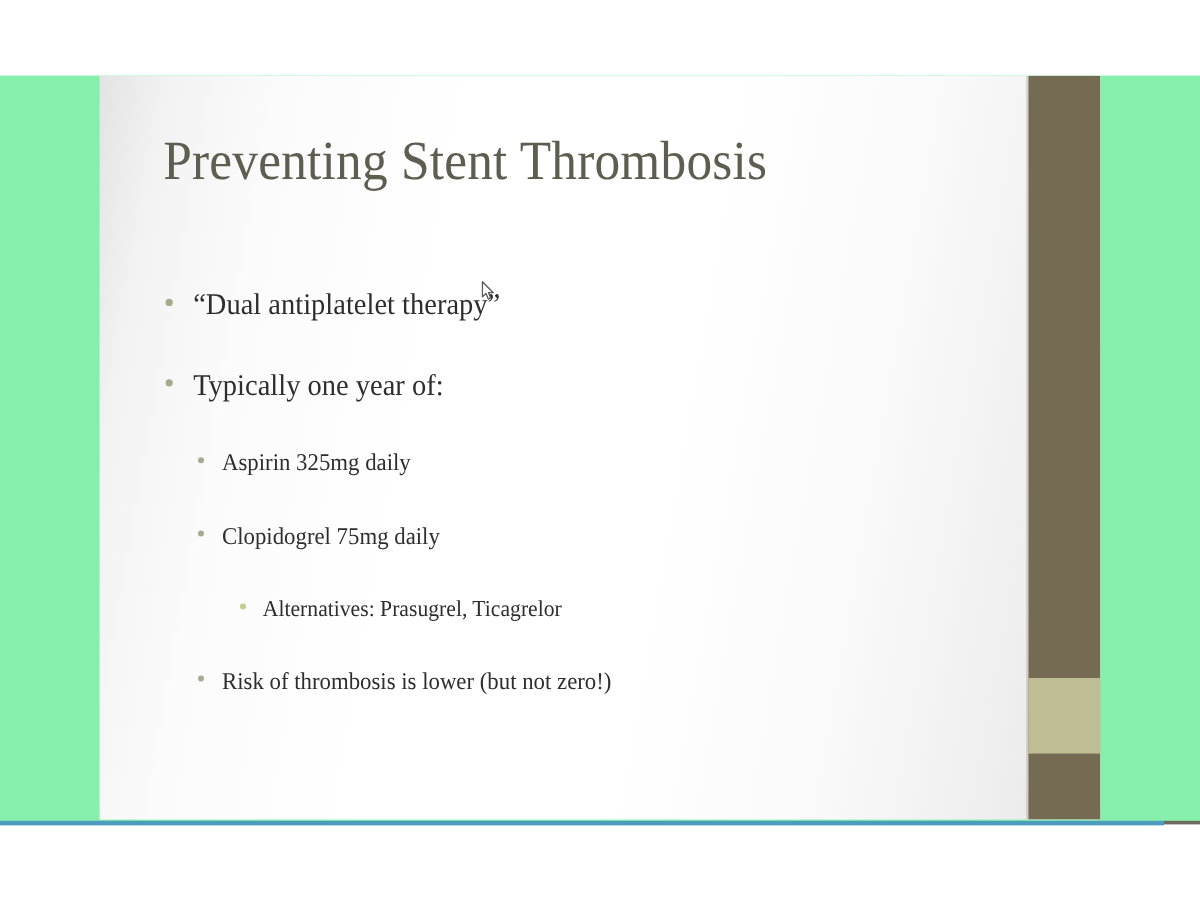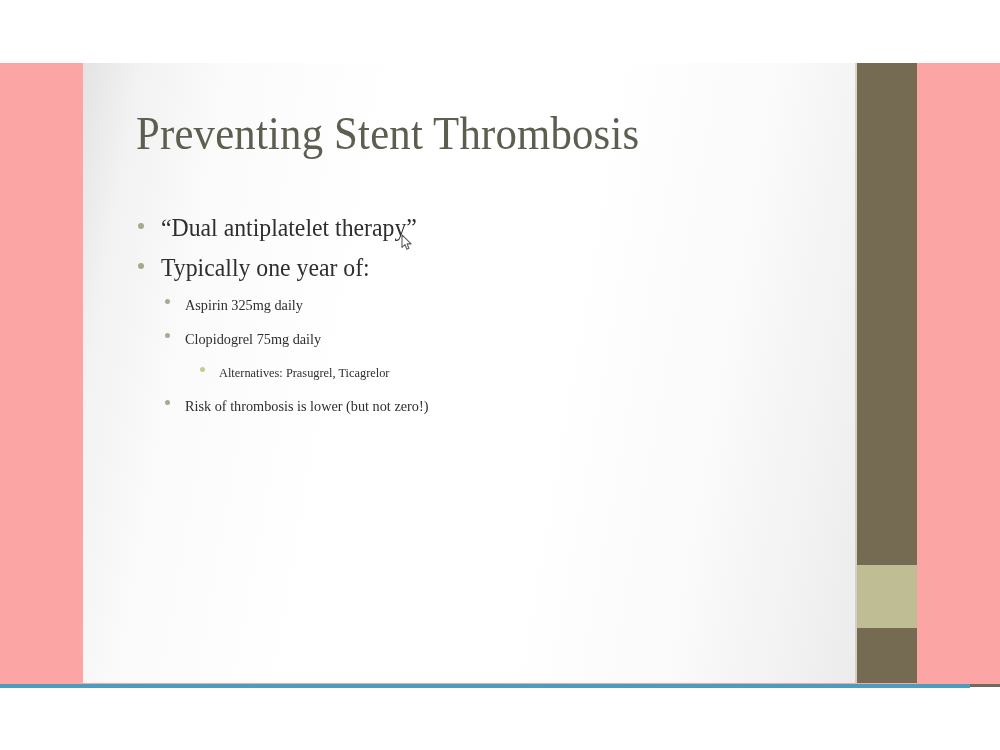--- a/index.html
+++ b/index.html
@@ -21,21 +21,21 @@
     background: #ffffff;
   }
 
   
   .video-stage {
     position: absolute;
     left: 0;
     top: 63px;
     width: 1000px;
     height: 623px;
-    background: #fca5a5;
+    background: #86efac;
     overflow: hidden;
   }
 
   
   .slide {
     position: absolute;
     left: 83px;
     top: 0px;
     width: 834px;
     height: 620px;
@@ -104,20 +104,21 @@
   }
 
   .li {
     position: relative;
     display: flex;
     align-items: baseline;
     color: #2e2e2e;
     font-family: "Liberation Serif", "DejaVu Serif", serif;
     font-weight: 400;
     white-space: nowrap;
+    margin-top: 27px;
   }
 
   .li .dot {
     flex: 0 0 auto;
     border-radius: 50%;
     display: inline-block;
     position: relative;
   }
   .li .txt {
     display: inline-block;
@@ -135,34 +136,34 @@
   .lvl1 .dot {
     width: 6px; height: 6px;
     background: #a7a88c;
     margin-right: 17px;
     top: -7px;
   }
 
   
   .lvl2 {
     padding-left: 27px;
-    font-size: 15px;
+    font-size: 20px;
     line-height: 34px;
   }
   .lvl2 .dot {
     width: 5px; height: 5px;
     background: #a9aa93;
     margin-right: 15px;
     top: -6px;
   }
 
   
   .lvl3 {
     padding-left: 62px;
-    font-size: 13px;
+    font-size: 19px;
     line-height: 33px;
   }
   .lvl3 .dot {
     width: 5px; height: 5px;
     background: #c9cb8a;
     margin-right: 14px;
     top: -5px;
   }
 
   

